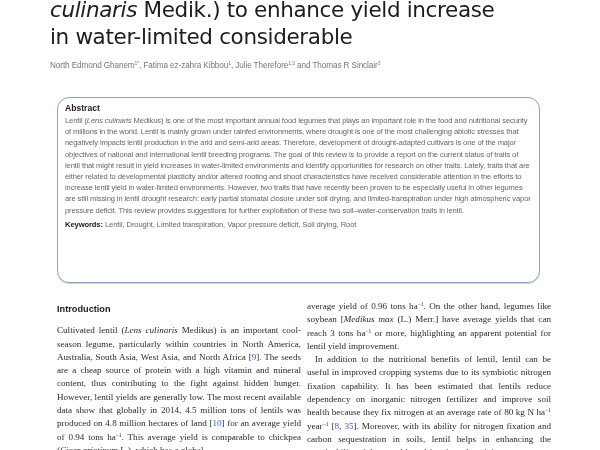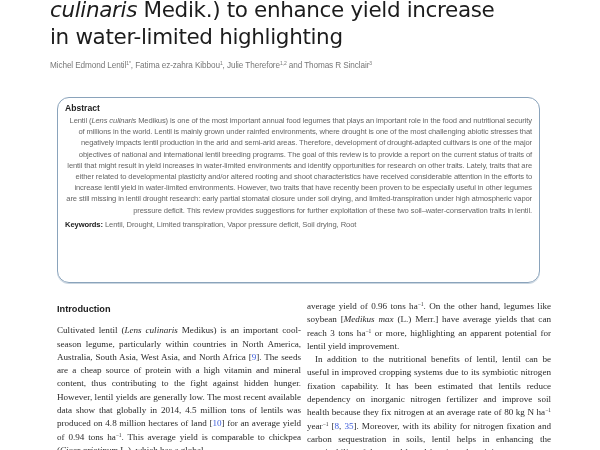--- a/index.html
+++ b/index.html
@@ -27,21 +27,21 @@
     box-shadow: 0 1px 0 #c9d5e0;
     box-sizing: border-box;
     padding: 4px 7px 0 7px;
     font-family: "Liberation Sans", sans-serif;
   }
   .abstract-head {
     font-weight: bold; font-size: 8.6px; color: #222; margin: 1px 0 2px 0;
   }
   .abstract-text {
     font-size: 7.6px; line-height: 11.2px; color: #666; letter-spacing: -0.12px;
-    text-align: right;
+    text-align: left;
   }
   .abstract-text .it { font-style: italic; }
   .keywords {
     font-size: 7.6px; line-height: 11px; color: #666; margin-top: 3px; letter-spacing: -0.1px;
   }
   .keywords .kw-label { font-weight: bold; color: #222; }
   .col {
     position: absolute; top: 303px; width: 244px;
     font-family: "Liberation Serif", serif;
     font-size: 9.1px; line-height: 13.3px; color: #2a2a2a;
@@ -57,25 +57,25 @@
   .cite { color: #3b5bdb; }
   .indent { text-indent: 8px; }
   sup.s { font-size: 5.5px; vertical-align: 3px; line-height: 0; }
   .col p { margin: 0; }
 </style>
 </head>
 <body>
 
 <div class="title">
   <div><span class="it">culinaris</span><span> Medik.) to enhance yield increase</span></div>
-  <div>in water-limited highlighting</div>
+  <div>in water-limited considerable</div>
 </div>
 
 <div class="authors">
-  <span>Michel Edmond Lentil</span><sup>1*</sup><span>, </span><span>Fatima ez-zahra Kibbou</span><sup>1</sup><span>, </span><span>Julie Therefore</span><sup>1,2</sup><span> and </span><span>Thomas R Sinclair</span><sup>3</sup>
+  <span>North Edmond Ghanem</span><sup>1*</sup><span>, </span><span>Fatima ez-zahra Kibbou</span><sup>1</sup><span>, </span><span>Julie Therefore</span><sup>1,2</sup><span> and </span><span>Thomas R Sinclair</span><sup>3</sup>
 </div>
 
 <div class="abstract-box">
   <div class="abstract-head">Abstract</div>
   <div class="abstract-text"><span>Lentil (</span><span class="it">Lens culinaris</span><span> Medikus) is one of the most important annual food legumes that plays an important role in the food and nutritional security of millions in the world. Lentil is mainly grown under rainfed environments, where drought is one of the most challenging abiotic stresses that negatively impacts lentil production in the arid and semi-arid areas. Therefore, development of drought-adapted cultivars is one of the major objectives of national and international lentil breeding programs. The goal of this review is to provide a report on the current status of traits of lentil that might result in yield increases in water-limited environments and identify opportunities for research on other traits. Lately, traits that are either related to developmental plasticity and/or altered rooting and shoot characteristics have received considerable attention in the efforts to increase lentil yield in water-limited environments. However, two traits that have recently been proven to be especially useful in other legumes are still missing in lentil drought research: early partial stomatal closure under soil drying, and limited-transpiration under high atmospheric vapor pressure deficit. This review provides suggestions for further exploitation of these two soil–water-conservation traits in lentil.</span></div>
   <div class="keywords"><span class="kw-label">Keywords:</span>&nbsp;<span>Lentil, Drought, Limited transpiration, Vapor pressure deficit, Soil drying, Root</span></div>
 </div>
 
 <div class="col left">
   <div class="section-head">Introduction</div>

